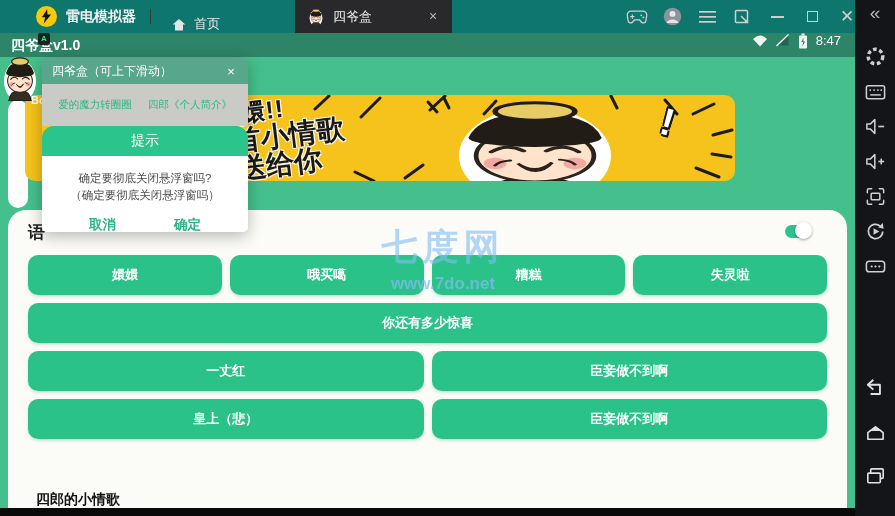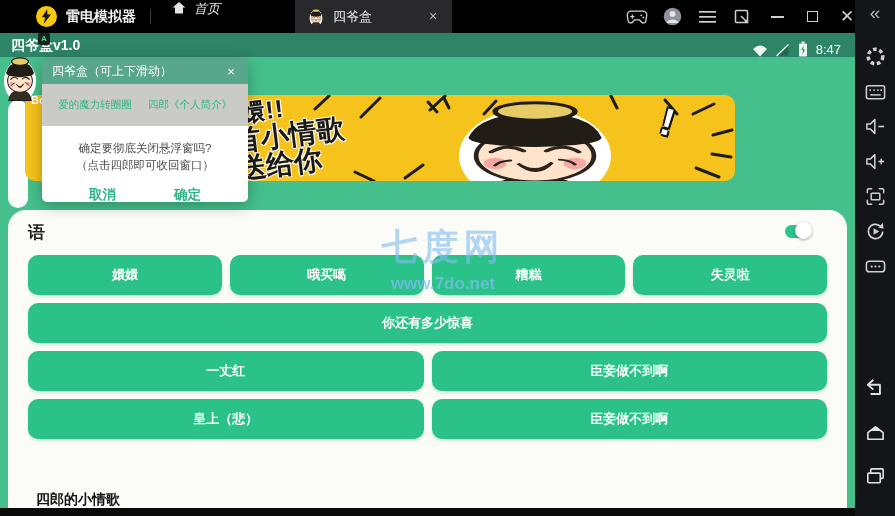--- a/index.html
+++ b/index.html
@@ -1,27 +1,27 @@
 <!DOCTYPE html>
 <html><head>
 <meta charset="utf-8">
 <style>
   * { margin:0; padding:0; box-sizing:border-box; }
   body { background:#000; font-family:"Liberation Sans","DejaVu Sans",sans-serif; }
   .stage { position:relative; width:895px; height:516px; background:#141518; overflow:hidden;
            font-family:"Liberation Sans","DejaVu Sans",sans-serif; }
 
   
-  .titlebar { position:absolute; left:0; top:0; width:895px; height:33px; background:#000000; z-index:50; }
+  .titlebar { position:absolute; left:0; top:0; width:895px; height:33px; background:#0f766e; z-index:50; }
   .ld-logo { position:absolute; left:36px; top:6px; width:21px; height:21px; border-radius:50%;
              background:#f6c80e; display:flex; align-items:center; justify-content:center; }
   .ld-name { position:absolute; left:66px; top:8px; font-size:14px; font-weight:bold; color:#f2f2f2; }
   .tb-sep { position:absolute; left:150px; top:9px; width:1px; height:15px; background:#3a3b3d; }
-  .home-btn { position:absolute; left:163px; top:0; height:33px; display:flex; align-items:flex-start; gap:7px;
-              padding:0 8px; cursor:default;font-style:italic; }
+  .home-btn { position:absolute; left:163px; top:0; height:33px; display:flex; align-items:flex-end; gap:7px;
+              padding:0 8px; cursor:default; }
   .home-btn span { font-size:13px; color:#e8e8e8; }
   .tab { position:absolute; left:295px; top:0; width:157px; height:33px; background:#29292b;
          display:flex; align-items:center; }
   .tab-icon { margin-left:13px; width:16px; height:18px; }
   .tab-label { margin-left:9px; font-size:13px; color:#f0f0f0; }
   .tab-close { position:absolute; right:10px; top:7px; font-size:14px; color:#b9b9b9; width:18px; height:18px;
                text-align:center; line-height:18px; }
   .win-controls { position:absolute; left:626px; top:0; height:33px; display:flex; align-items:center; gap:13px; }
   .wc { width:22px; height:22px; display:flex; align-items:center; justify-content:center; color:#cfcfcf; }
   .wc-min  i { display:block; width:13px; height:2px; background:#cfcfcf; }
@@ -33,21 +33,21 @@
   .sb-collapse { position:absolute; left:0; top:2px; width:40px; text-align:center; font-size:19px; color:#b6b6b6; }
   .sb-ic { position:absolute; left:8px; width:24px; height:24px; display:flex; align-items:center; justify-content:center; }
 
   
   .screen { position:absolute; left:0; top:33px; width:855px; height:483px; background:#45c08c; overflow:hidden; }
 
   .statusbar { position:absolute; left:0; top:0; width:855px; height:24px; background:#2d8466; z-index:10; }
   .sb-appver { position:absolute; left:11px; top:4px; font-size:14px; font-weight:bold; color:#fff; }
   .sb-badge { position:absolute; left:38px; top:0px; width:12px; height:12px; background:#15241d; border-radius:2px;
               color:#35e08f; font-size:8px; font-weight:bold; text-align:center; line-height:12px; z-index:11; }
-  .sb-right { position:absolute; right:14px; top:0; height:24px; display:flex; align-items:flex-end; gap:7px; }
+  .sb-right { position:absolute; right:14px; top:0; height:24px; display:flex; align-items:flex-start; gap:7px; }
   .sb-time { font-size:13px; color:#fff; }
 
   .partial-logo { position:absolute; left:31px; top:61px; font-size:11px; font-weight:bold; color:#fff; z-index:6; }
 
   .white-strip { position:absolute; left:8px; top:67px; width:20px; height:108px; background:#fdfdfb;
                  border-radius:10px; z-index:4; }
 
   
   .banner { position:absolute; left:25px; top:62px; width:710px; height:86px; background:#f5c31c;
             border-radius:10px; overflow:hidden; z-index:5; }
@@ -288,23 +288,24 @@
 
     <div class="dialog">
       <div class="dlg-header">
         <span class="dlg-title">四爷盒（可上下滑动）</span>
         <span class="dlg-close">×</span>
       </div>
       <div class="dlg-tabs">
         <span class="dlg-tab">爱的魔力转圈圈</span>
         <span class="dlg-tab">四郎《个人简介》</span>
       </div>
+      <div class="dlg-alert-title">提示</div>
       <div class="dlg-body">
         <div class="dlg-msg">确定要彻底关闭悬浮窗吗?</div>
-        <div class="dlg-msg">（点击四郎即可收回窗口）</div>
+        <div class="dlg-msg">（确定要彻底关闭悬浮窗吗）</div>
         <div class="dlg-actions">
           <span>取消</span>
           <span>确定</span>
         </div>
       </div>
     </div>
 
   </div>
 
   <div class="sidebar">

